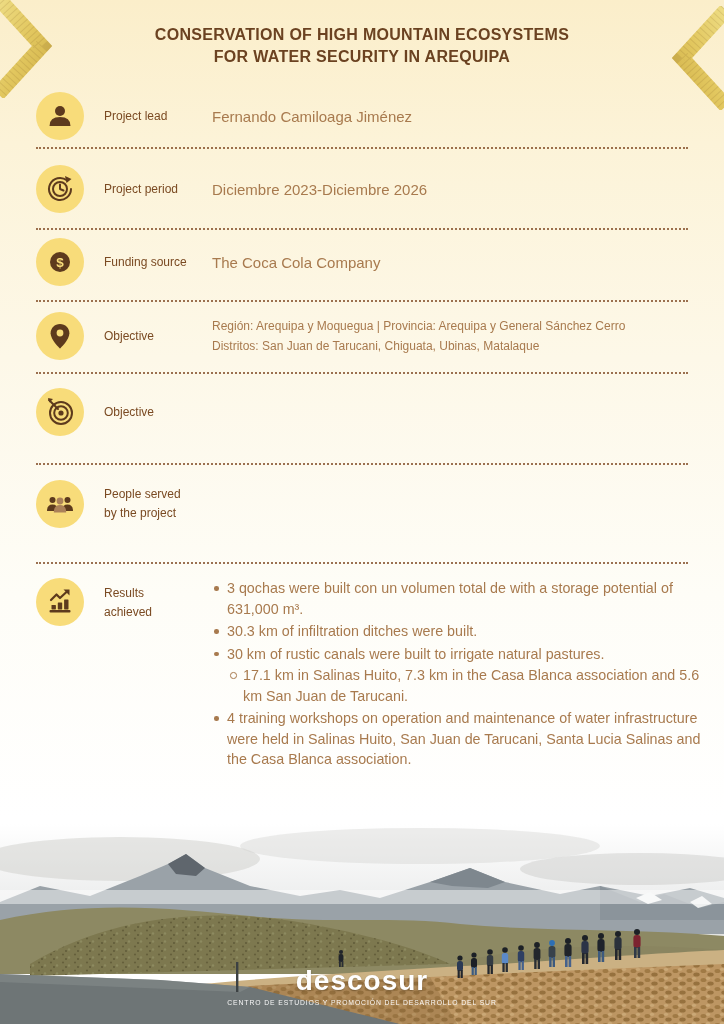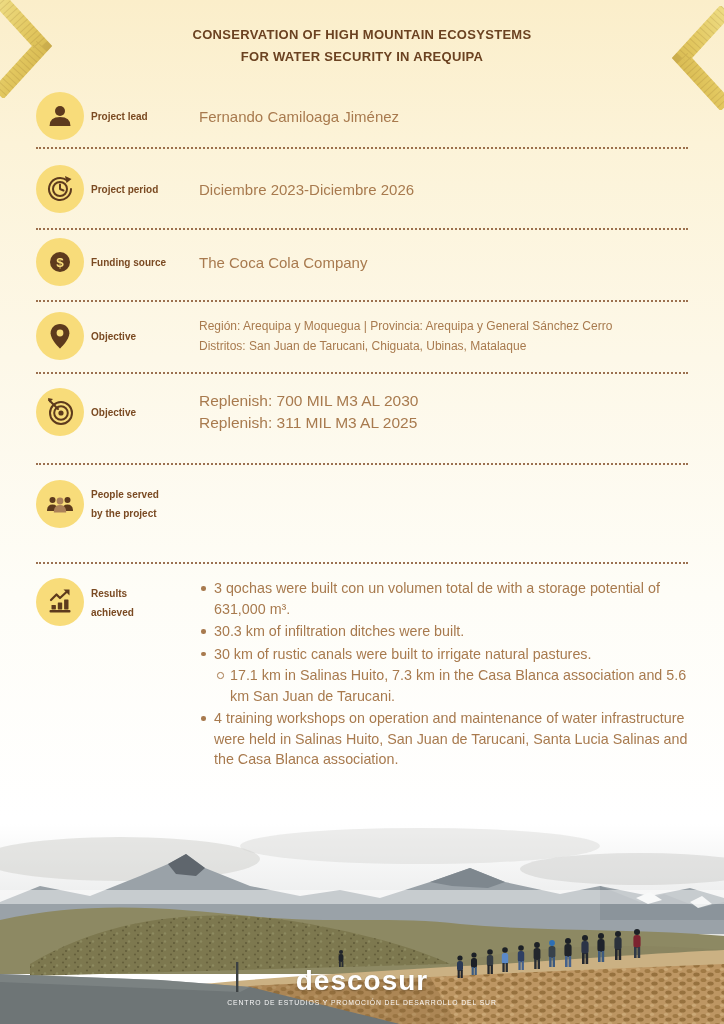--- a/index.html
+++ b/index.html
@@ -7,27 +7,27 @@
   body { font-family:"Liberation Sans", sans-serif; }
   .page {
     position:relative; width:724px; height:1024px; margin:0 auto; overflow:hidden;
     background:linear-gradient(180deg,#fbeeca 0%,#fcf3d8 14%,#fdf8e8 35%,#fefdf7 58%,#ffffff 80%);
   }
   .chevron { position:absolute; }
   .chevron-left { left:-4px; top:-6px; }
   .chevron-right { right:-4px; top:6px; }
 
   .title { position:absolute; top:24px; left:0; right:0; text-align:center;
-    color:#6b4221; font-weight:bold; font-size:13px; line-height:22px; letter-spacing:.3px; }
+    color:#6b4221; font-weight:bold; font-size:16px; line-height:22px; letter-spacing:.3px; }
 
   .info-row { position:absolute; left:36px; right:18px; display:flex; align-items:center; }
   .icon-circle { flex:0 0 48px; width:48px; height:48px; border-radius:50%;
     background:#f8dc7a; display:flex; align-items:center; justify-content:center; }
-  .row-label { flex:0 0 108px; margin-left:7px; color:#7a4a22; font-weight:bold;
-    font-size:10px; line-height:19px; }
+  .row-label { flex:0 0 108px; margin-left:20px; color:#7a4a22; font-weight:normal;
+    font-size:12px; line-height:19px; }
   .row-value { flex:1; color:#a87a4e; font-size:15px; line-height:21px; }
   .row-value.small { font-size:12px; line-height:20px; }
   .sep { position:absolute; left:36px; right:36px; height:0;
     border-bottom:2px dotted rgba(130,77,40,.8); }
 
   .bullets { list-style:none; }
   .bullets > li { position:relative; padding-left:15px; color:#a87a4e;
     font-size:14.3px; line-height:20.5px; margin-bottom:2px; }
   .bullets > li::before { content:""; position:absolute; left:2px; top:8px;
     width:4.5px; height:4.5px; border-radius:50%; background:#a87a4e; }
@@ -137,24 +137,20 @@
     <div class="icon-circle">
       <svg width="30" height="30" viewBox="0 0 30 30">
         <circle cx="16" cy="16" r="11" fill="none" stroke="#5d3a1d" stroke-width="2"></circle>
         <circle cx="16" cy="16" r="6.8" fill="none" stroke="#5d3a1d" stroke-width="2"></circle>
         <circle cx="16" cy="16" r="2.6" fill="#5d3a1d"></circle>
         <path d="M4 3 L13 12" stroke="#5d3a1d" stroke-width="2" stroke-linecap="round"></path>
         <path d="M3 1 L8 2 L4.5 5.5 Z" fill="#5d3a1d"></path>
       </svg>
     </div>
     <div class="row-label">Objective</div>
-    <div class="row-value" style="font-size:15.5px; line-height:22px;">
-      <div>Replenish: 700 MIL M3 AL 2030</div>
-      <div>Replenish: 311 MIL M3 AL 2025</div>
-    </div>
   </div>
   <div class="sep" style="top:463px;"></div>
 
   <div class="info-row" style="top:480px;">
     <div class="icon-circle">
       <svg width="30" height="30" viewBox="0 0 30 30">
         <g fill="#5d3a1d">
           <circle cx="7.5" cy="11" r="3"></circle>
           <path d="M2 22 q0 -6.5 5.5 -6.5 q5.5 0 5.5 6.5 z"></path>
           <circle cx="22.5" cy="11" r="3"></circle>

